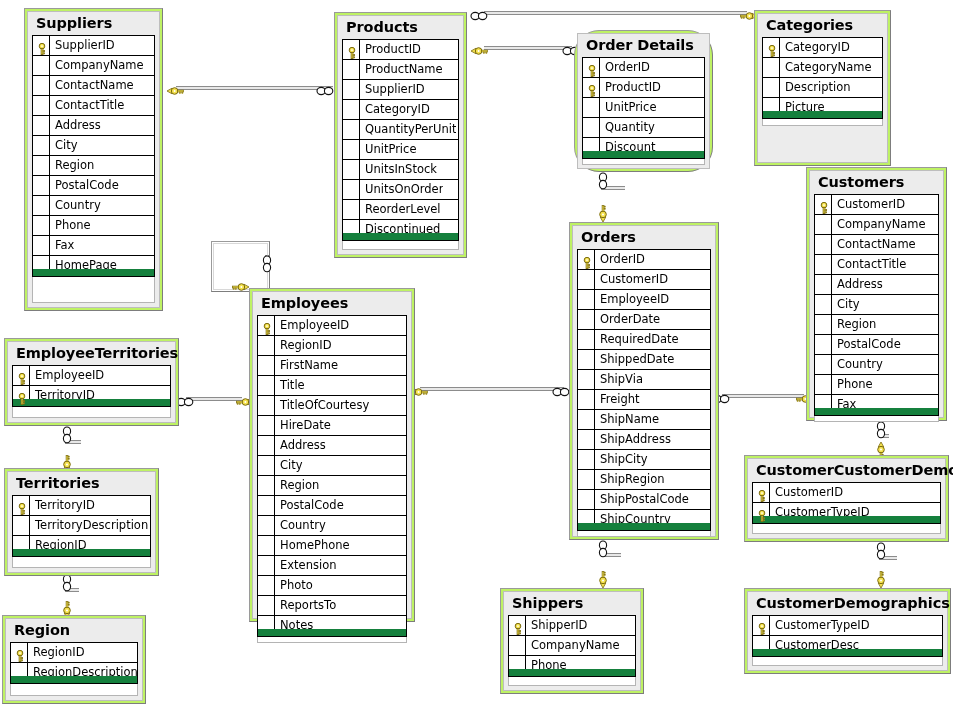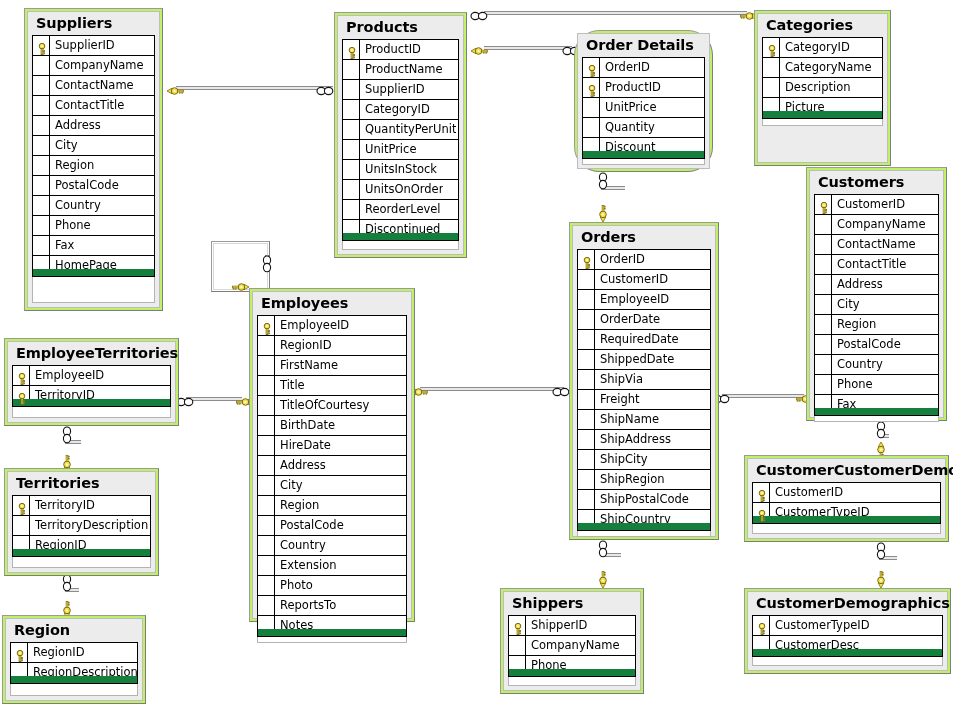--- a/index.html
+++ b/index.html
@@ -691,24 +691,20 @@
             <div class="field-row">
               <div class="field-key"></div>
               <div class="field-name">Title</div>
             </div>
             <div class="field-row">
               <div class="field-key"></div>
               <div class="field-name">TitleOfCourtesy</div>
             </div>
             <div class="field-row">
               <div class="field-key"></div>
-              <div class="field-name">BirthDate</div>
-            </div>
-            <div class="field-row">
-              <div class="field-key"></div>
               <div class="field-name">HireDate</div>
             </div>
             <div class="field-row">
               <div class="field-key"></div>
               <div class="field-name">Address</div>
             </div>
             <div class="field-row">
               <div class="field-key"></div>
               <div class="field-name">City</div>
             </div>
@@ -716,20 +712,24 @@
               <div class="field-key"></div>
               <div class="field-name">Region</div>
             </div>
             <div class="field-row">
               <div class="field-key"></div>
               <div class="field-name">PostalCode</div>
             </div>
             <div class="field-row">
               <div class="field-key"></div>
               <div class="field-name">Country</div>
+            </div>
+            <div class="field-row">
+              <div class="field-key"></div>
+              <div class="field-name">HomePhone</div>
             </div>
             <div class="field-row">
               <div class="field-key"></div>
               <div class="field-name">Extension</div>
             </div>
             <div class="field-row">
               <div class="field-key"></div>
               <div class="field-name">Photo</div>
             </div>
             <div class="field-row">

